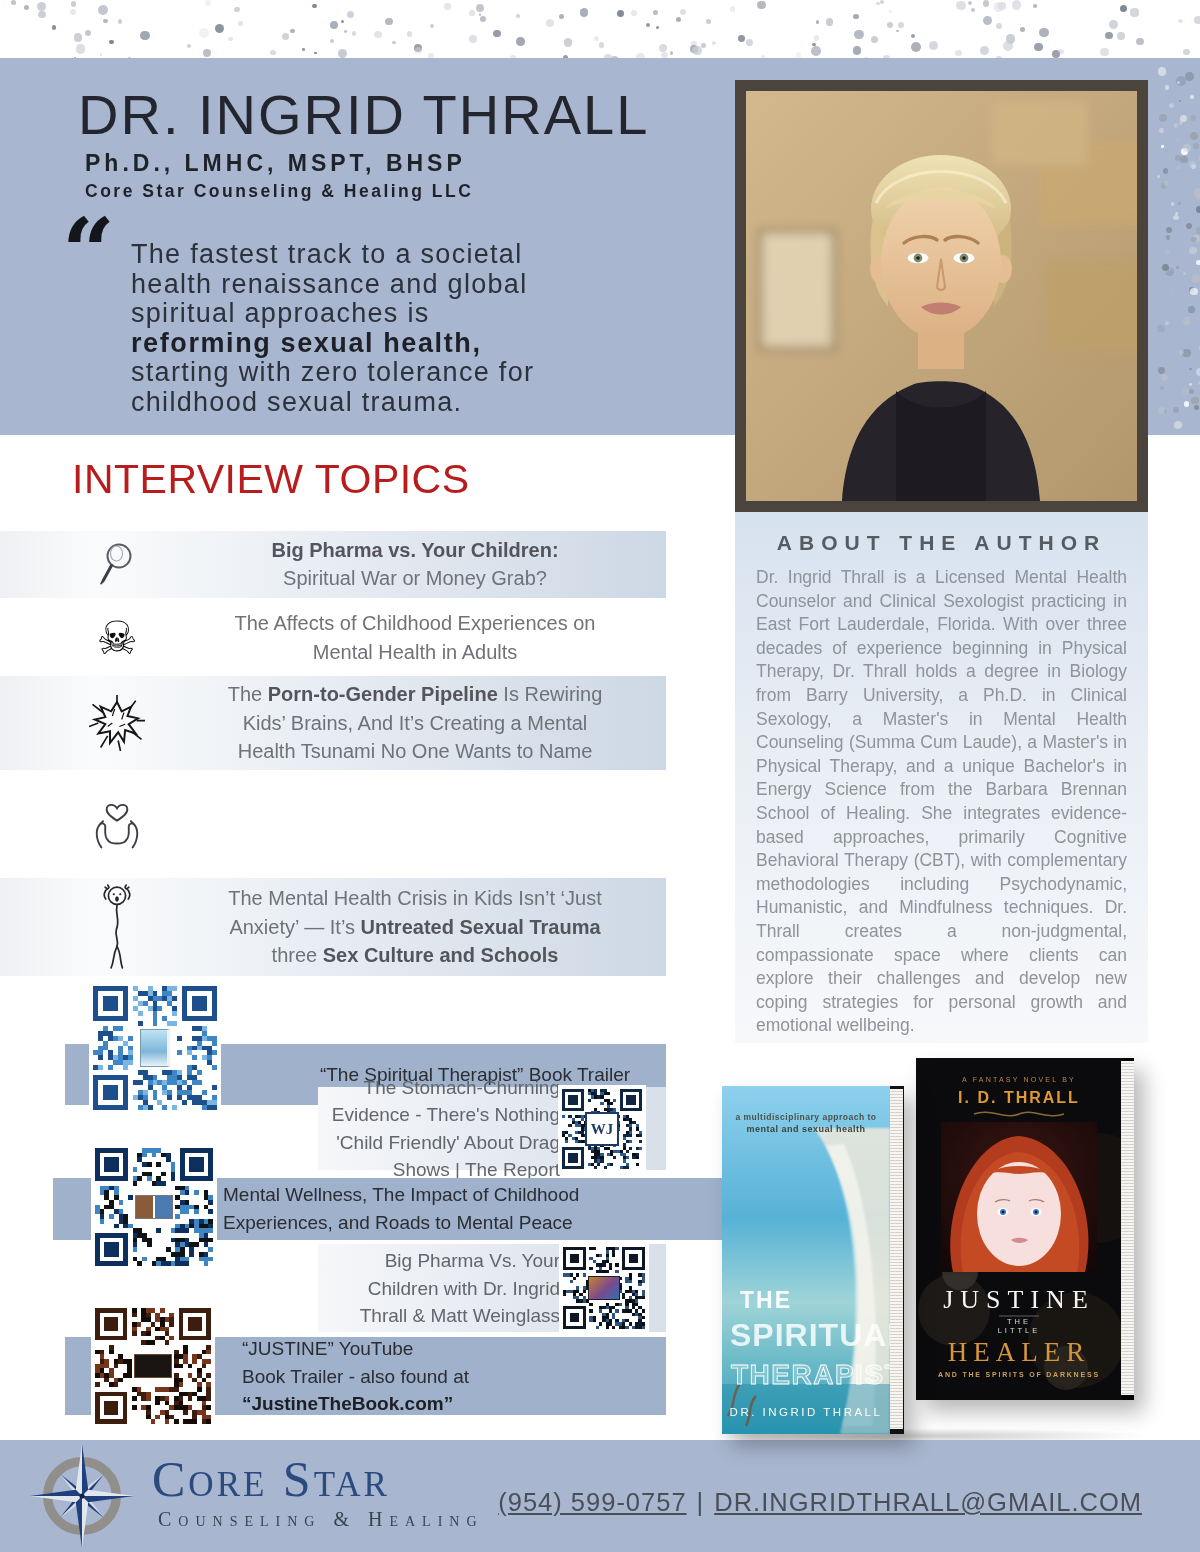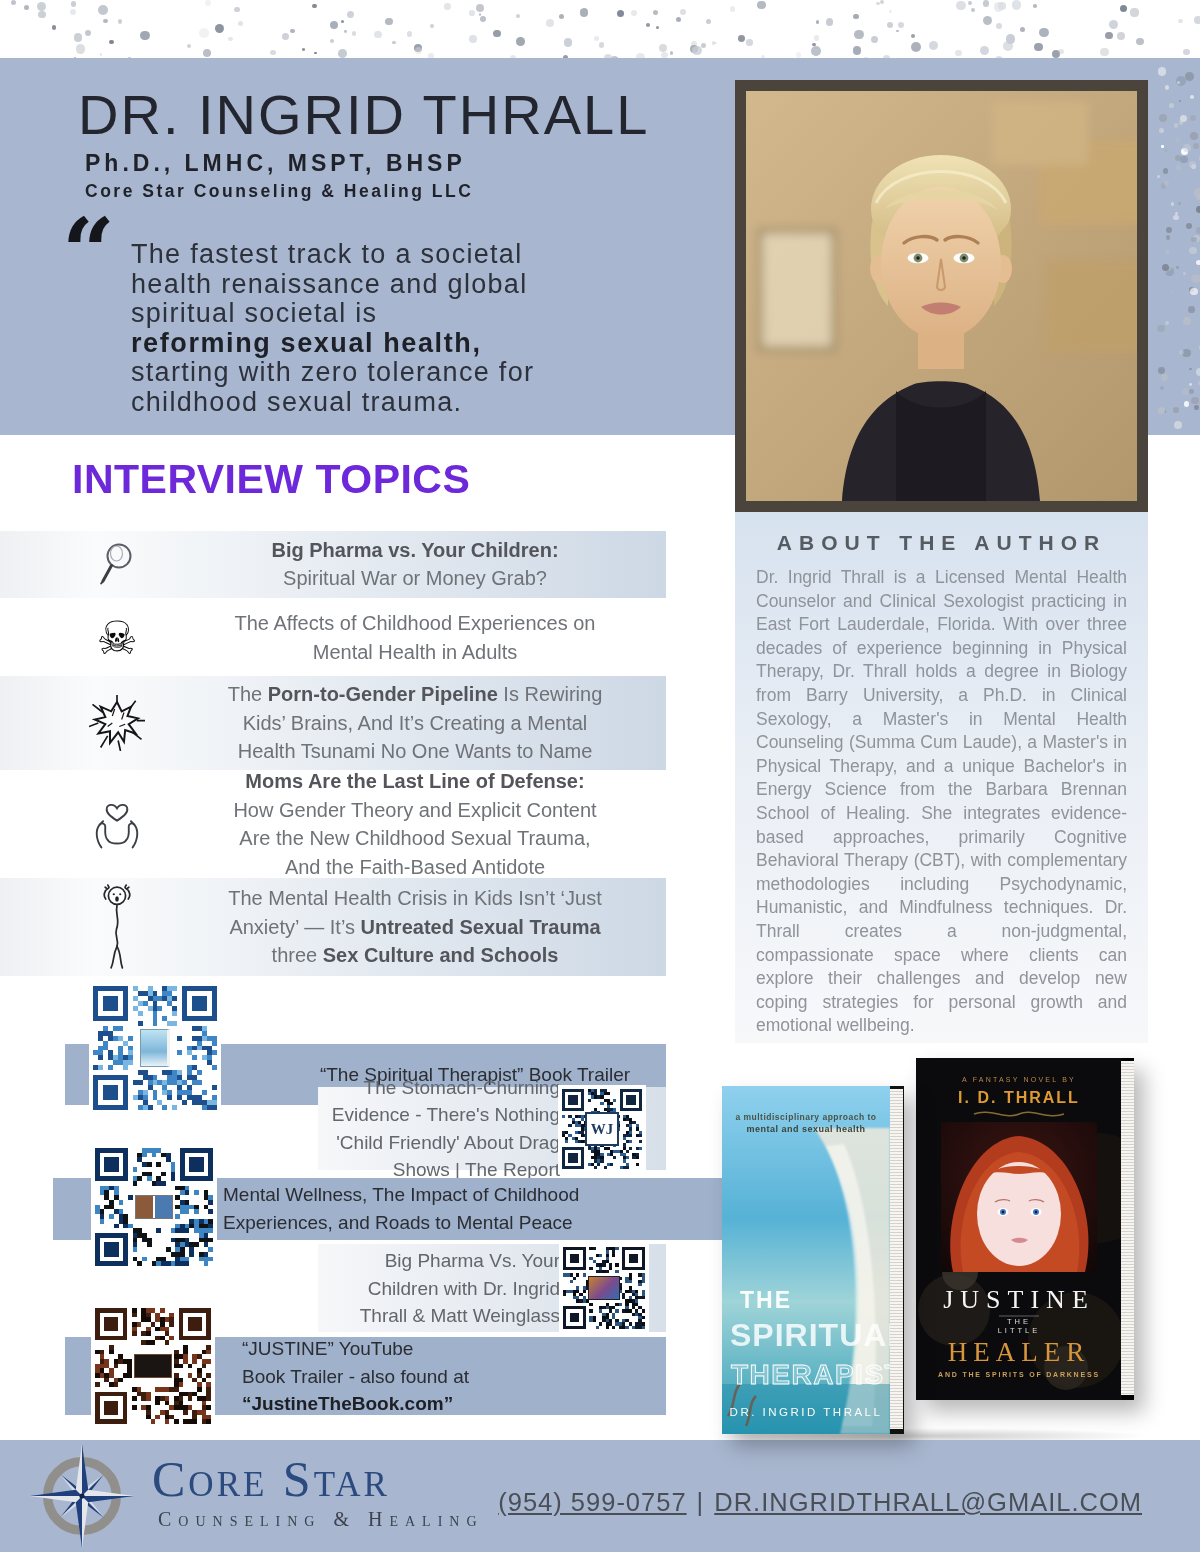--- a/index.html
+++ b/index.html
@@ -22,21 +22,21 @@
   .quote-text{position:absolute;left:131px;top:240px;width:580px;font-size:27px;line-height:29.5px;
               letter-spacing:1.3px;color:#2c313b;}
   .quote-text b{font-weight:700;color:#1d2027;letter-spacing:1.6px;}
 
   
   .photo-frame{position:absolute;left:735px;top:80px;width:391px;height:410px;border:11px solid #4a443d;
                background:#c3a87e;}
   .photo-frame svg{display:block;width:100%;height:100%;}
 
   
-  .topics-title{position:absolute;left:72px;top:456px;font-size:41px;font-weight:700;color:#6d28d9;letter-spacing:.5px;}
+  .topics-title{position:absolute;left:72px;top:456px;font-size:41px;font-weight:400;color:#b91c1c;letter-spacing:.5px;}
   .topic-row{position:absolute;left:0;width:666px;}
   .topic-row.shaded{background:linear-gradient(90deg,#eef0f3 0%,#fafbfc 14%,#cdd8e5 100%);}
   #topic-0{top:531px;height:67px;}
   #topic-1{top:604px;height:68px;}
   #topic-2{top:676px;height:94px;}
   #topic-3{top:772px;height:104px;}
   #topic-4{top:878px;height:98px;}
   .topic-icon{position:absolute;left:62px;top:0;bottom:0;width:110px;display:flex;align-items:center;justify-content:center;}
   .topic-text{position:absolute;left:180px;width:470px;top:50%;transform:translateY(-50%);
               text-align:center;font-size:20px;line-height:1.43;color:#6f7378;margin:0;}
@@ -366,21 +366,21 @@
       <i style="left: 79.3%; top: 47.4%; width: 5.7px; height: 5.7px; background: rgb(154, 161, 173); opacity: 0.7;"></i>
       <i style="left: 23.4%; top: 44.8%; width: 5.8px; height: 5.8px; background: rgb(124, 132, 146); opacity: 0.7;"></i>
       <i style="left: 4.8%; top: 92.7%; width: 6.8px; height: 6.8px; background: rgb(185, 190, 199); opacity: 0.91;"></i>
       <i style="left: 92%; top: 53.5%; width: 5px; height: 5px; background: rgb(255, 255, 255); opacity: 0.8;"></i>
     </div>
 
   <div class="name">DR. INGRID THRALL</div>
   <div class="creds">Ph.D., LMHC, MSPT, BHSP</div>
   <div class="company">Core Star Counseling &amp; Healing LLC</div>
   <div class="quote-mark">“</div>
-  <div class="quote-text"><span>The fastest track to a societal</span><br><span>health renaissance and global</span><br><span>spiritual societal is</span><br><b>reforming sexual health,</b><br><span>starting with zero tolerance for</span><br><span>childhood sexual trauma.</span></div>
+  <div class="quote-text"><span>The fastest track to a societal</span><br><span>health renaissance and global</span><br><span>spiritual approaches is</span><br><b>reforming sexual health,</b><br><span>starting with zero tolerance for</span><br><span>childhood sexual trauma.</span></div>
 
   <div class="photo-frame">
     <svg viewBox="0 0 391 410">
       <defs>
         <linearGradient id="pbg" x1="0" y1="0" x2="1" y2="1">
           <stop offset="0" stop-color="#d3b88e"></stop>
             <stop offset="1" stop-color="#b2966c"></stop>
         </linearGradient>
         <linearGradient id="hairg" x1="0" y1="0" x2="0" y2="1">
           <stop offset="0" stop-color="#efe2b4"></stop>
@@ -460,21 +460,20 @@
   <div id="topic-3" class="topic-row">
     <div class="topic-icon">
       <svg width="58" height="58" viewBox="0 0 52 52" fill="none" stroke="#3c3f45" stroke-width="1.7" stroke-linecap="round">
         <path d="M26 12 C23.5 7.5 17.5 8 16.8 12 C16 16 20 19 26 23 C32 19 36 16 35.2 12 C34.5 8 28.5 7.5 26 12 Z"></path>
         <path d="M12 47 C7 40 6.5 31 10.5 26.5 C12.5 24.5 15.5 25.5 15.5 28.5 C15.5 32.5 14.5 37.5 17.8 40.5"></path>
         <path d="M40 47 C45 40 45.5 31 41.5 26.5 C39.5 24.5 36.5 25.5 36.5 28.5 C36.5 32.5 37.5 37.5 34.2 40.5"></path>
         <path d="M17.8 40.5 C20.5 44.5 31.5 44.5 34.2 40.5"></path>
         <path d="M10.5 26.5 L13.5 23.5 M41.5 26.5 L38.5 23.5"></path>
       </svg>
     </div>
-    <p class="topic-text"><b>Moms Are the Last Line of Defense:</b><br><span>How Gender Theory and Explicit Content</span><br><span>Are the New Childhood Sexual Trauma,</span><br><span>And the Faith-Based Antidote</span></p>
   </div>
 
   <div id="topic-4" class="topic-row shaded">
     <div class="topic-icon">
       <svg width="44" height="86" viewBox="0 0 40 80" fill="none" stroke="#26282c" stroke-width="1.6" stroke-linecap="round">
         <circle cx="20" cy="11" r="8" fill="#fff"></circle>
         <circle cx="17" cy="9.5" r="1" fill="#222" stroke="none"></circle>
         <circle cx="23" cy="9.5" r="1" fill="#222" stroke="none"></circle>
         <ellipse cx="20" cy="14" rx="1.7" ry="2.5" fill="#222" stroke="none"></ellipse>
         <path d="M12 4 C8 6 7 11 9.5 14 M11 4.5 L9 3 M12.5 3 L11.5 1"></path>

